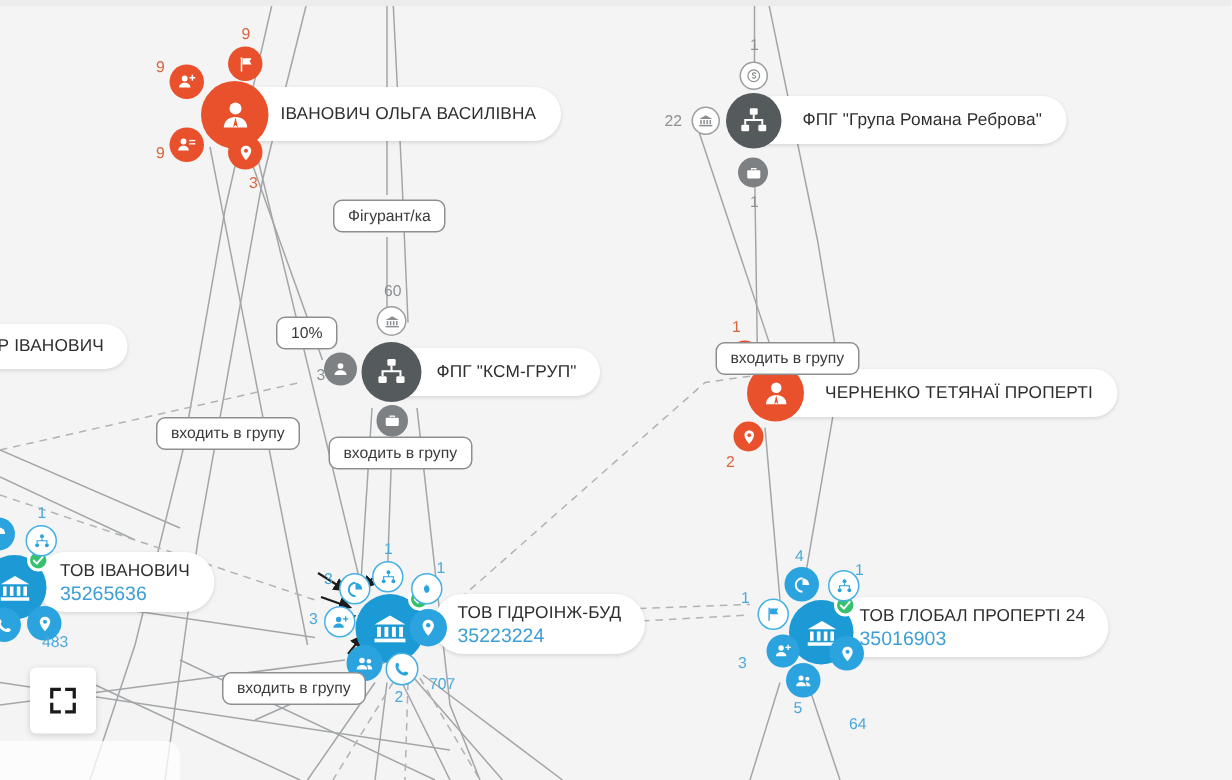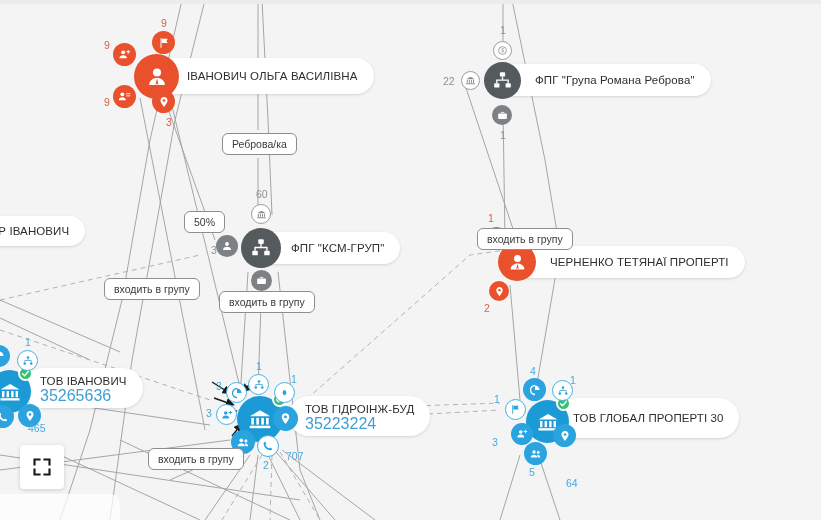--- a/index.html
+++ b/index.html
@@ -18,21 +18,21 @@
     position:absolute;
     background:#fff;
     border-radius:20px;
     box-shadow:0 1px 3px rgba(0,0,0,.13);
     display:flex;flex-direction:column;justify-content:center;
     padding:5px 16px 5px 48px;
     box-sizing:border-box;
     white-space:nowrap;
   }
   .pill .t{font-size:11.5px;color:#2e2e2e;letter-spacing:.1px;line-height:14px;}
-  .pill .code{font-size:16px;color:#3e9fd4;line-height:15px;}
+  .pill .code{font-size:13px;color:#3e9fd4;line-height:15px;}
 
   
   .node{
     position:absolute;border-radius:50%;
     display:flex;align-items:center;justify-content:center;
     box-sizing:border-box;
   }
   .node.orange{background:#e8512b;}
   .node.blue{background:#1b9ad6;}
   .node.gray{background:#555a5c;}
@@ -367,21 +367,22 @@
 <div class="cnt b" style="left:263px;top:460px;">2</div>
 <div class="sat b" style="left:273px;top:406px;width:25px;height:25px;">
   <svg width="13" height="13" viewBox="0 0 24 24">
     <path d="M12 2.2c-4 0-7 3-7 6.9 0 5 7 12.7 7 12.7s7-7.7 7-12.7c0-3.9-3-6.9-7-6.9z" fill="#fff"></path>
     <circle cx="12" cy="9" r="2.7" fill="#2ba3de"></circle>
   </svg>
 </div>
 <div class="cnt b" style="left:286px;top:451px;">707</div>
 
 <div class="pill" style="left:557px;top:398px;height:40px;padding-left:16px;">
-  <div class="t">ТОВ ГЛОБАЛ ПРОПЕРТІ 30</div>
+  <div class="t">ТОВ ГЛОБАЛ ПРОПЕРТІ 24</div>
+  <div class="code">35016903</div>
 </div>
 <div class="node blue" style="left:526px;top:400px;width:43px;height:43px;">
   <svg width="24" height="24" viewBox="0 0 24 24">
     <path d="M2.5 9.5 12 4l9.5 5.5z" fill="#fff"></path>
     <rect x="4" y="11" width="2.4" height="6.2" fill="#fff"></rect>
       <rect x="8.6" y="11" width="2.4" height="6.2" fill="#fff"></rect>
     <rect x="13.2" y="11" width="2.4" height="6.2" fill="#fff"></rect>
       <rect x="17.6" y="11" width="2.4" height="6.2" fill="#fff"></rect>
     <rect x="2.5" y="18.2" width="19" height="2.3" fill="#fff"></rect>
   </svg>
@@ -466,39 +467,39 @@
     <path d="M12 7.6v3.4M5.5 14.4v-3.4h13v3.4" stroke="#2ba3de" stroke-width="1.5" fill="none"></path>
   </svg>
 </div>
 <div class="cnt b" style="left:25px;top:337px;">1</div>
 <div class="sat b" style="left:18px;top:404px;width:23px;height:23px;">
   <svg width="12" height="12" viewBox="0 0 24 24">
     <path d="M12 2.2c-4 0-7 3-7 6.9 0 5 7 12.7 7 12.7s7-7.7 7-12.7c0-3.9-3-6.9-7-6.9z" fill="#fff"></path>
     <circle cx="12" cy="9" r="2.7" fill="#2ba3de"></circle>
   </svg>
 </div>
-<div class="cnt b" style="left:28px;top:423px;">465</div>
+<div class="cnt b" style="left:28px;top:423px;">483</div>
 <div class="sat b" style="left:-9px;top:405px;width:23px;height:23px;">
   <svg width="12" height="12" viewBox="0 0 24 24">
     <path d="M6 3.5c1.3 0 2 2.6 2.3 3.6.3 1-1.2 1.6-1.2 2.5 0 2.3 4.8 7 7 7 1 0 1.5-1.5 2.5-1.2 1 .3 3.6 1 3.6 2.3 0 2.2-2.3 3-3.7 3C9.5 20.7 3.3 14.5 3.3 7.2c0-1.4.8-3.7 2.7-3.7z" fill="#fff"></path>
   </svg>
 </div>
 <div class="sat b" style="left:-12px;top:345px;width:22px;height:22px;">
   <svg width="12" height="12" viewBox="0 0 24 24">
     <path d="M12 12 V3 a9 9 0 0 1 9 9 z" fill="#fff"></path>
     <path d="M12 21a9 9 0 1 1 0-18" fill="none" stroke="#fff" stroke-width="2.6"></path>
   </svg>
 </div>
 
 <div class="pill" style="left:-24px;top:216px;height:30px;padding-left:14px;">
   <div class="t">ИР ІВАНОВИЧ</div>
 </div>
 
-<div class="elabel" style="left:222px;top:133px;">Реброва/ка</div>
-<div class="elabel" style="left:184px;top:211px;">50%</div>
+<div class="elabel" style="left:222px;top:133px;">Фігурант/ка</div>
+<div class="elabel" style="left:184px;top:211px;">10%</div>
 <div class="elabel" style="left:104px;top:278px;">входить в групу</div>
 <div class="elabel" style="left:219px;top:291px;">входить в групу</div>
 <div class="elabel" style="left:477px;top:228px;">входить в групу</div>
 <div class="elabel" style="left:148px;top:448px;">входить в групу</div>
 
 <div class="wmark"></div>
 <div class="fsbtn" style="left:20px;top:445px;">
   <svg width="20" height="20" viewBox="0 0 24 24">
     <path d="M3 9V3h6M21 9V3h-6M3 15v6h6M21 15v6h-6" stroke="#1b1b1b" stroke-width="2.6" fill="none" stroke-linecap="square"></path>
   </svg>

